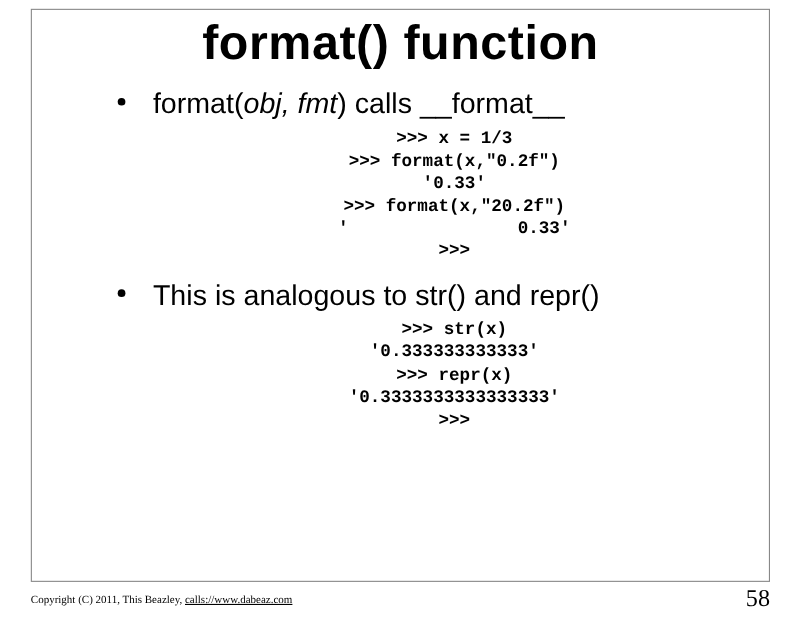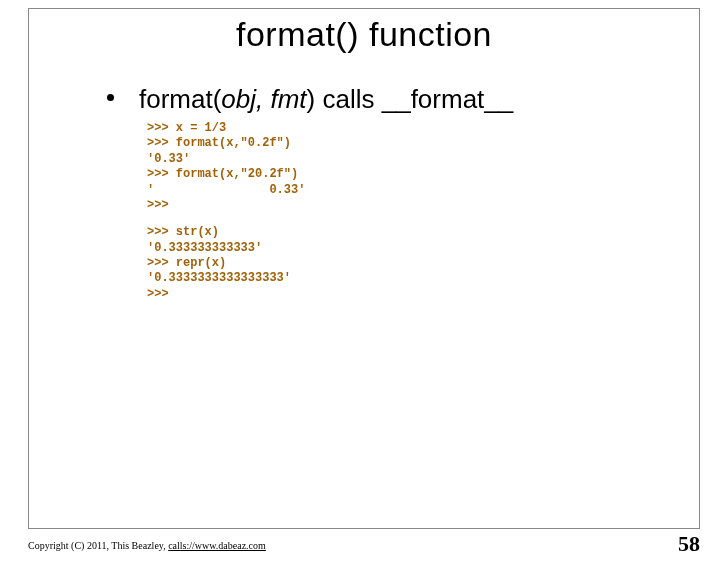--- a/index.html
+++ b/index.html
@@ -10,28 +10,28 @@
     color: #000;
     position: relative;
   }
   .slide {
     position: absolute;
     top: 8px; left: 28px; right: 28px; bottom: 34px;
     border: 1px solid #888;
     padding: 0;
   }
   .title {
-    font-size: 34px;
-    font-weight: 400;
+    font-size: 44px;
+    font-weight: 700;
     text-align: center;
     margin-top: 6px;
     letter-spacing: 0.5px;
   }
   .content {
-    margin-top: 28px;
+    margin-top: 12px;
     padding-left: 110px;
     padding-right: 20px;
   }
   .bullet-row {
     position: relative;
     font-size: 26px;
     font-weight: 400;
     line-height: 1.35;
     margin-bottom: 4px;
   }
@@ -40,44 +40,45 @@
     left: -32px;
     top: 12px;
     width: 7px;
     height: 7px;
     background: #000;
     border-radius: 50%;
   }
   .bullet-row em { font-style: italic; font-weight: 300; }
   .code {
     font-family: "Courier New", Courier, monospace;
-    font-size: 12px;
+    font-size: 16px;
     font-weight: bold;
     line-height: 1.28;
-    color: #a16207;
+    color: #000000;
     white-space: pre;
     margin: 4px 0 12px 0;
     padding-left: 8px;
+    text-align: center;
   }
   .footer {
     position: absolute;
     left: 28px;
     bottom: 12px;
     font-size: 10px;
     font-family: "Times New Roman", Times, serif;
     color: #000;
   }
   .footer .link { text-decoration: underline; }
   .pagenum {
     position: absolute;
     right: 28px;
     bottom: 6px;
     font-family: "Times New Roman", Times, serif;
     font-size: 22px;
-    font-weight: 700;
+    font-weight: 400;
   }
 </style>
 </head>
 <body>
 
 <div class="slide">
   <div class="title">format() function</div>
 
   <div class="content">
 
@@ -85,20 +86,24 @@
       <span class="bullet-dot"></span>
       <span>format(</span><em>obj, fmt</em><span>) calls __format__</span>
     </div>
     <div class="code">&gt;&gt;&gt; x = 1/3
 &gt;&gt;&gt; format(x,"0.2f")
 '0.33'
 &gt;&gt;&gt; format(x,"20.2f")
 '                0.33'
 &gt;&gt;&gt;</div>
 
+    <div class="bullet-row">
+      <span class="bullet-dot"></span>
+      <span>This is analogous to str() and repr()</span>
+    </div>
     <div class="code">&gt;&gt;&gt; str(x)
 '0.333333333333'
 &gt;&gt;&gt; repr(x)
 '0.3333333333333333'
 &gt;&gt;&gt;</div>
 
   </div>
 </div>
 
 <div class="footer">

